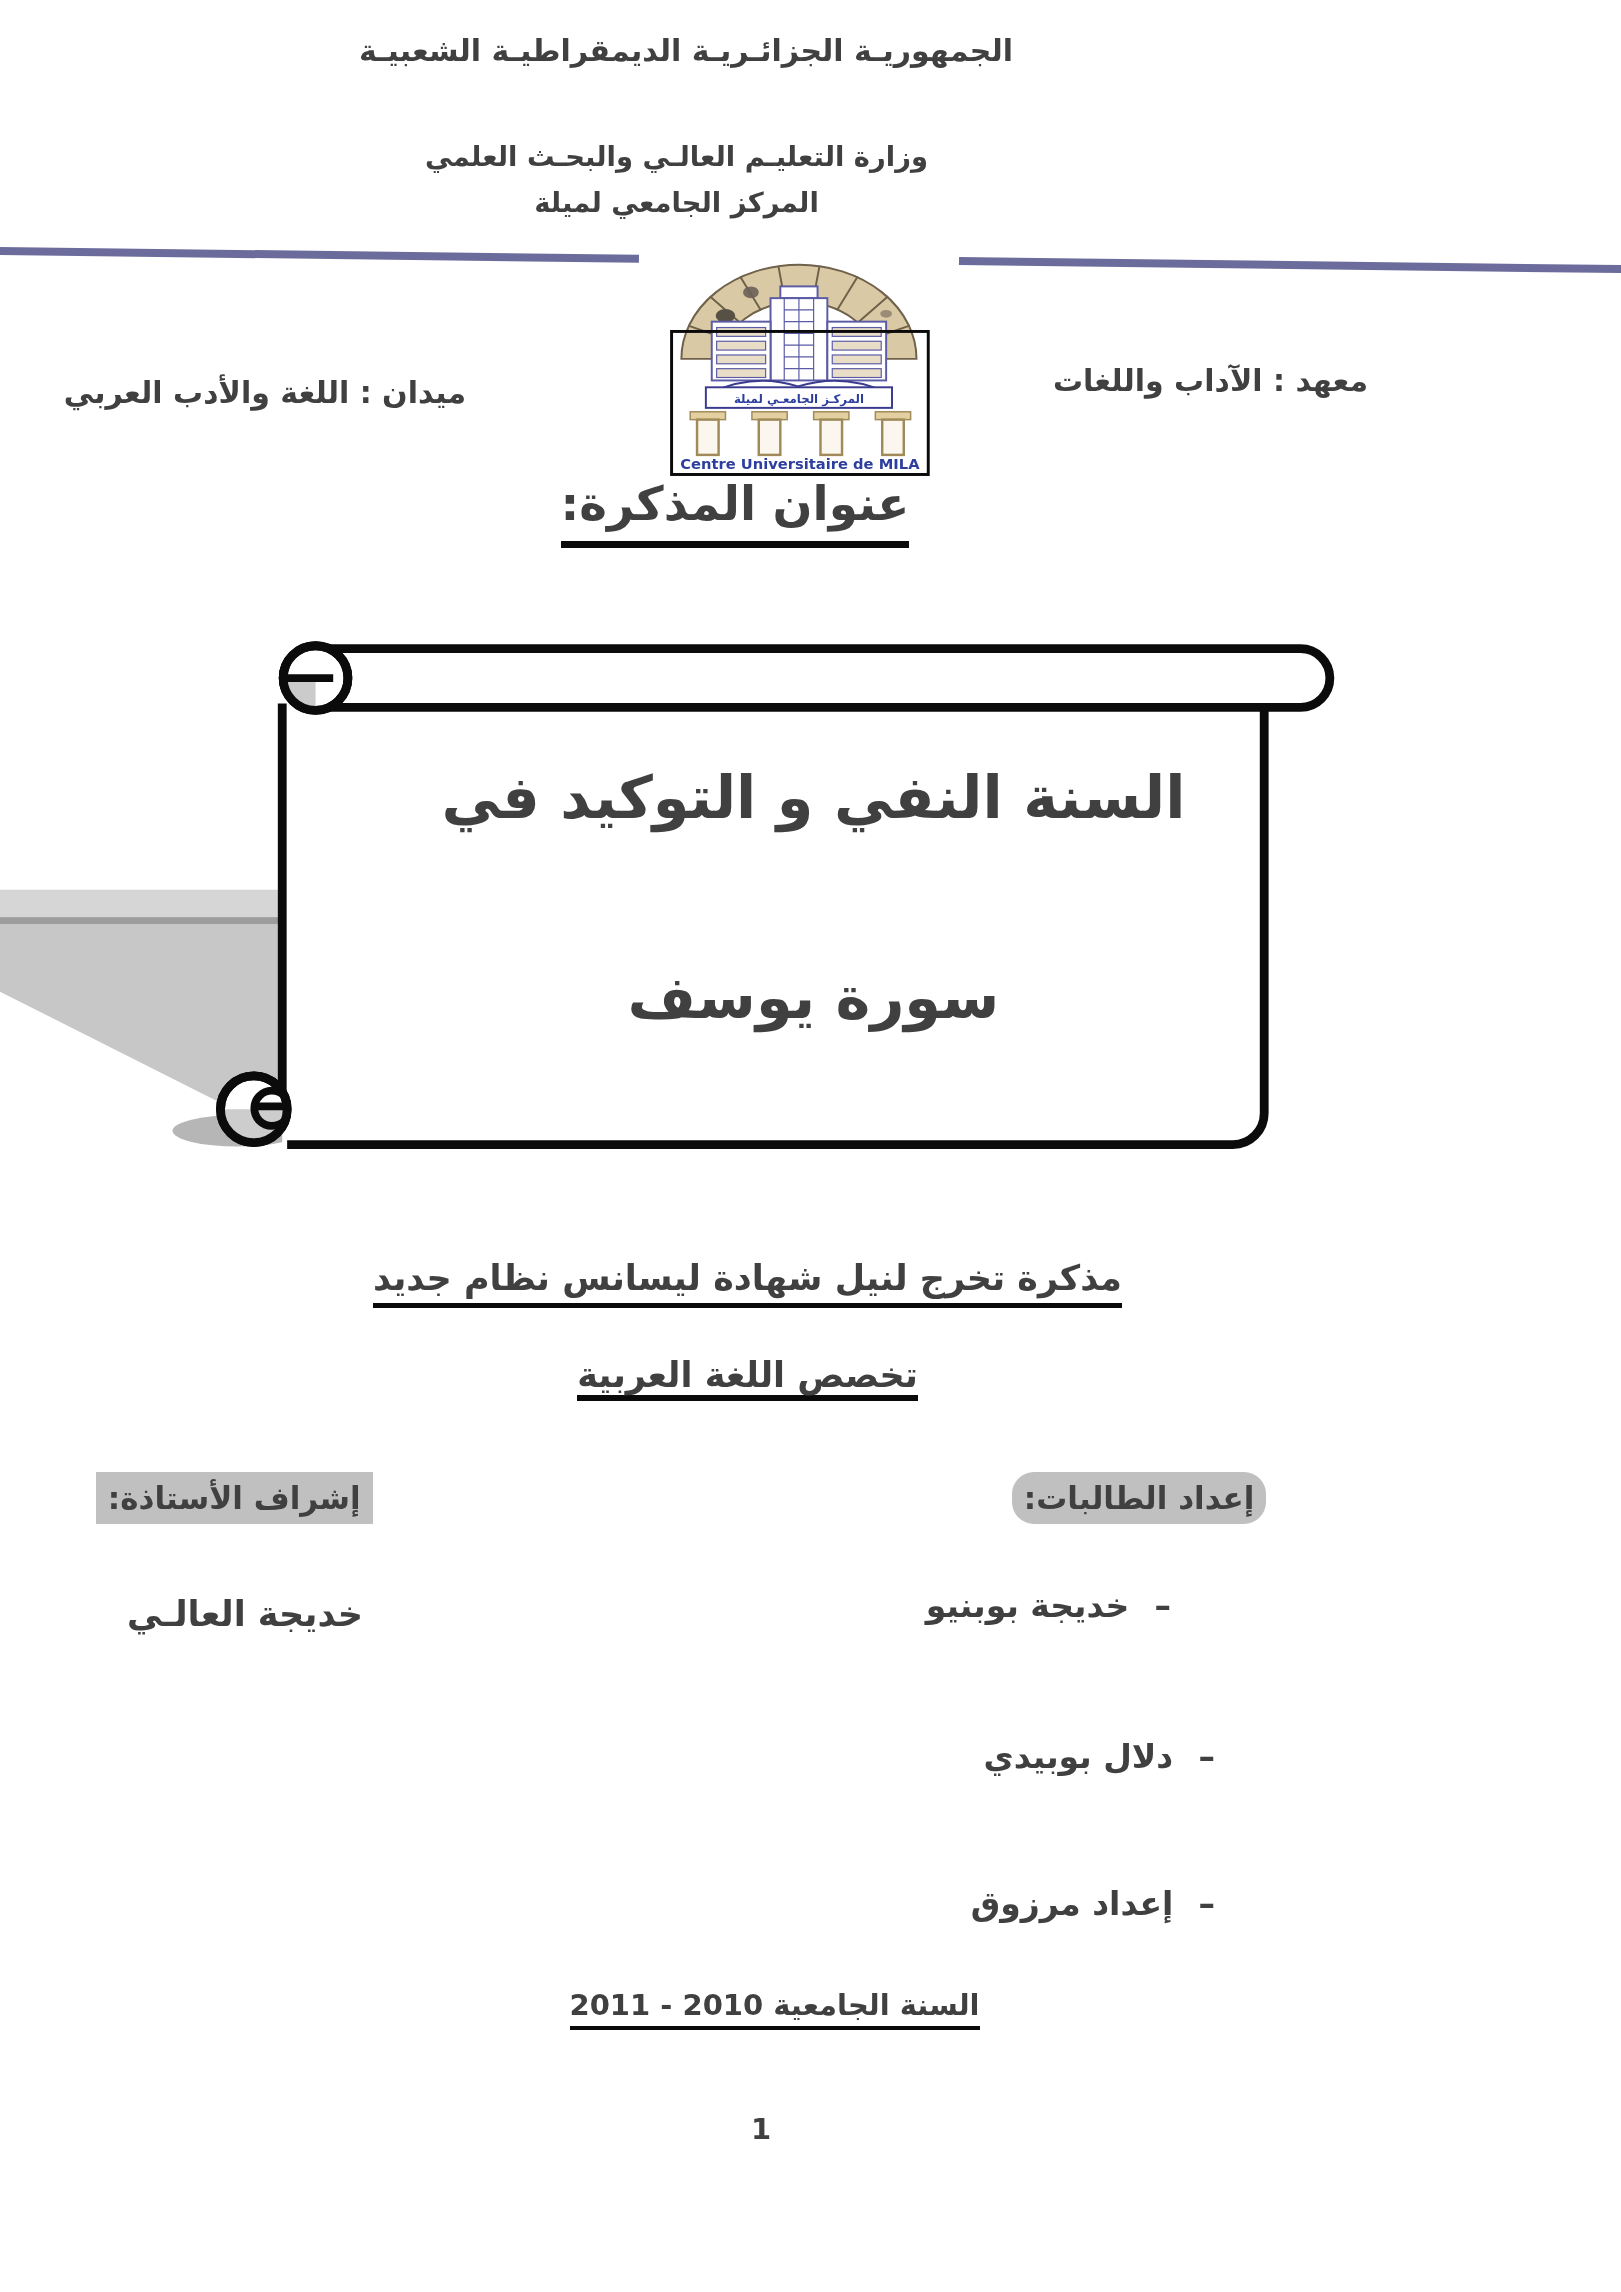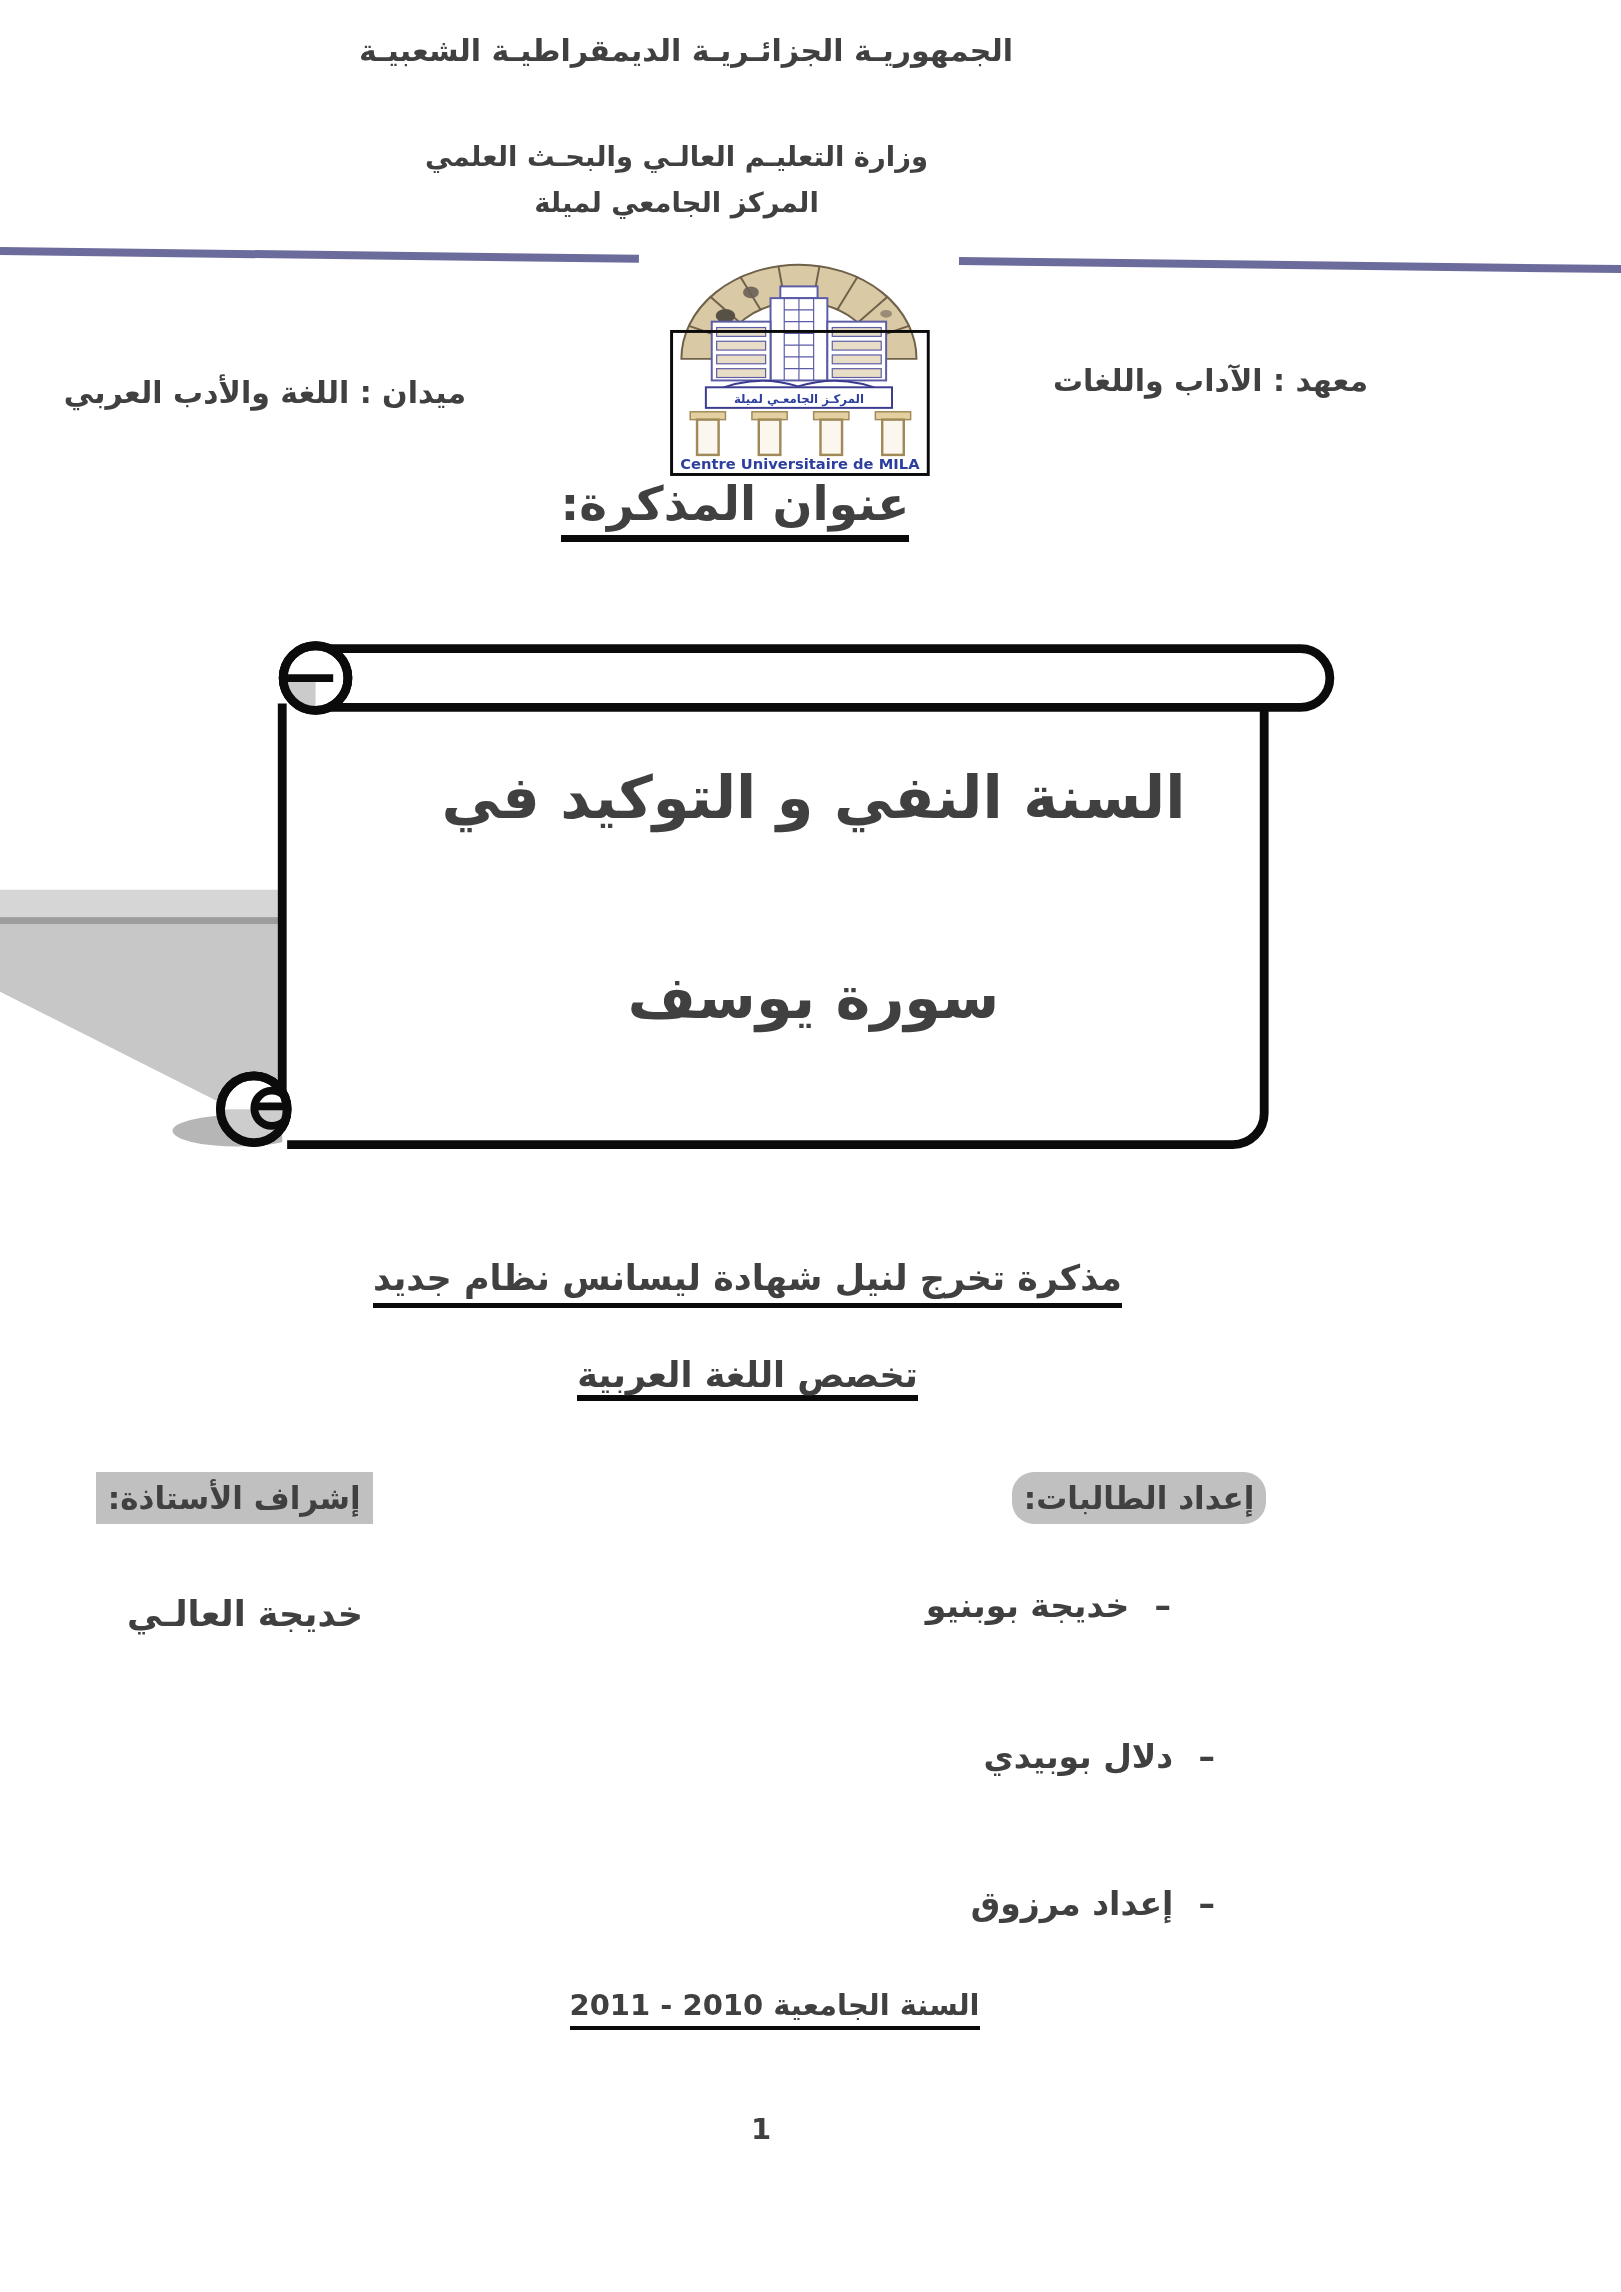--- a/index.html
+++ b/index.html
@@ -28,21 +28,21 @@
 
   
   .logo{left:651px;top:257px;width:290px;height:241px;}
 
   
   .institute{top:363px;left:1000px;width:421px;font-size:30px;}
   .field{top:375px;left:59px;width:412px;font-size:30px;}
 
   
   .memo-title{top:476px;left:0;width:1470px;font-size:47px;}
-  .memo-title span{display:inline-block;border-bottom:7.8px solid #0a0a0a;padding-bottom:4px;}
+  .memo-title span{display:inline-block;border-bottom:7.8px solid #0a0a0a;padding-bottom:10px;}
 
   
   .scroll-svg{left:0;top:627px;width:1372px;height:549px;}
   .scroll-t1{top:763px;left:294px;width:1039px;font-size:59px;}
   .scroll-t2{top:963px;left:294px;width:1039px;font-size:59px;}
 
   
   .degree1{top:1258px;left:0;width:1495px;font-size:35px;}
   .degree1 span{display:inline-block;border-bottom:5.9px solid #0a0a0a;padding-bottom:4.9px;}
   .degree2{top:1355px;left:0;width:1495px;font-size:35px;}

